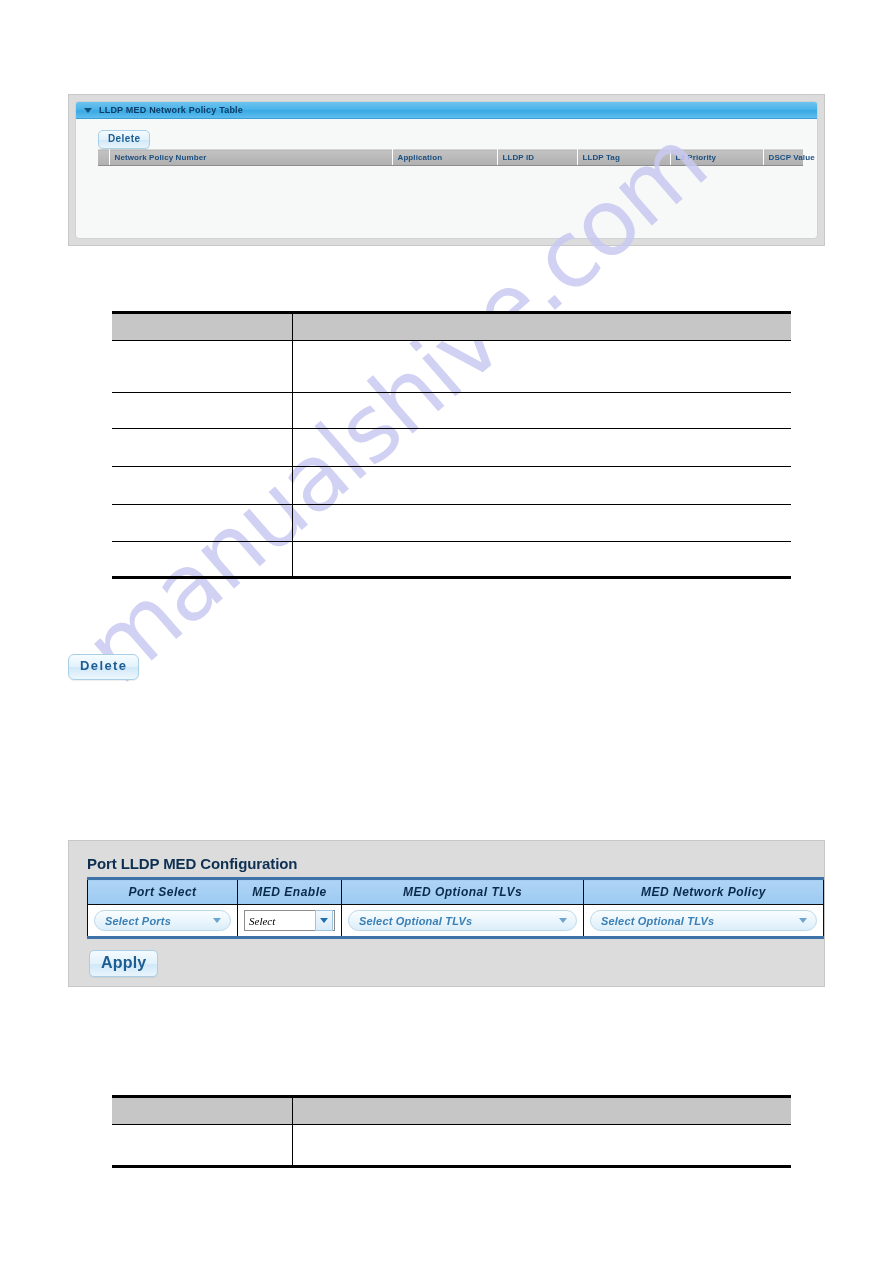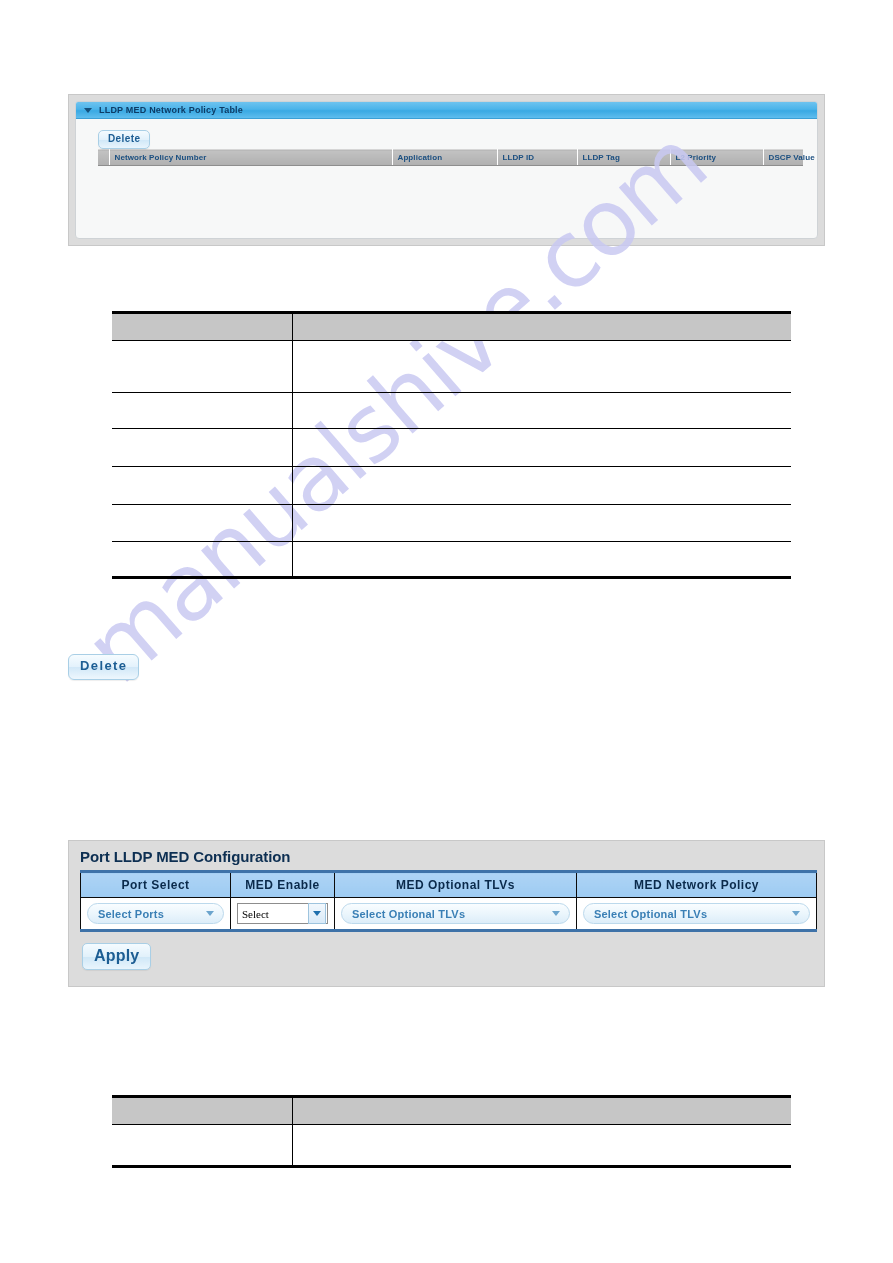--- a/index.html
+++ b/index.html
@@ -178,36 +178,37 @@
   }
 
   
   #panel-config {
     left: 68px;
     top: 840px;
     width: 757px;
     height: 147px;
     background: #dcdcdc;
     border: 1px solid #c8c8c8;
-    padding: 1px;
+    padding: 8px;
   }
   .cfg-title {
     font-size: 15px;
     font-weight: bold;
     color: #0d2f52;
     padding: 6px 0 5px 10px;
     letter-spacing: -.1px;
   }
   .cfg-table {
     margin-left: 10px;
     width: 737px;
     border-collapse: collapse;
     table-layout: fixed;
     border: 1px solid #0b0b0b;
     background: #ffffff;
+    font-style: italic;
   }
   .cfg-table th {
     background: linear-gradient(to bottom,#aed4f5 0%,#9dcbf2 100%);
     border-right: 1px solid #0b0b0b;
     border-bottom: 1px solid #0b0b0b;
     border-top: 3px solid #3e72a8;
     font-size: 12px;
     font-weight: bold;
     color: #0a2a4b;
     height: 24px;

